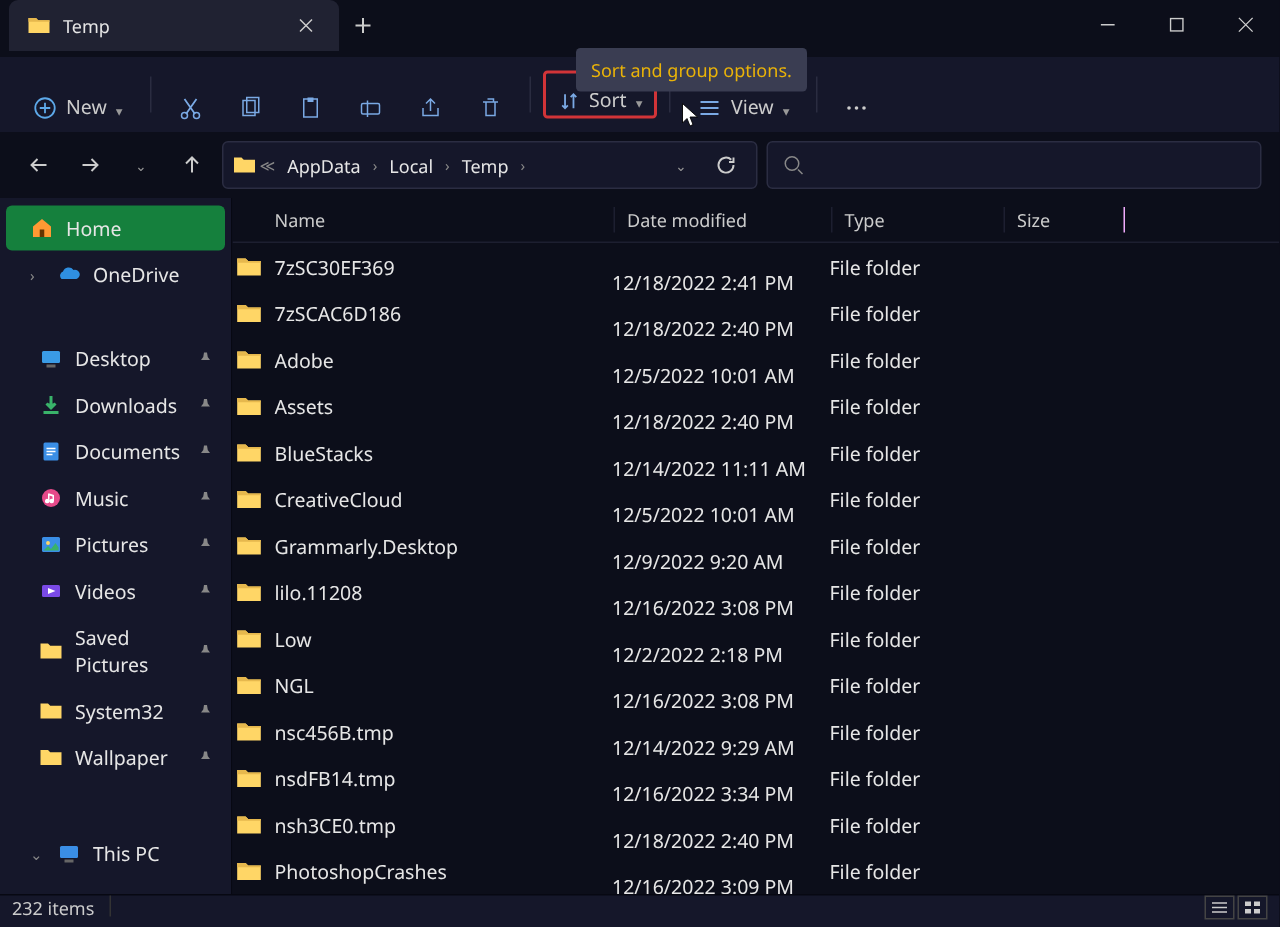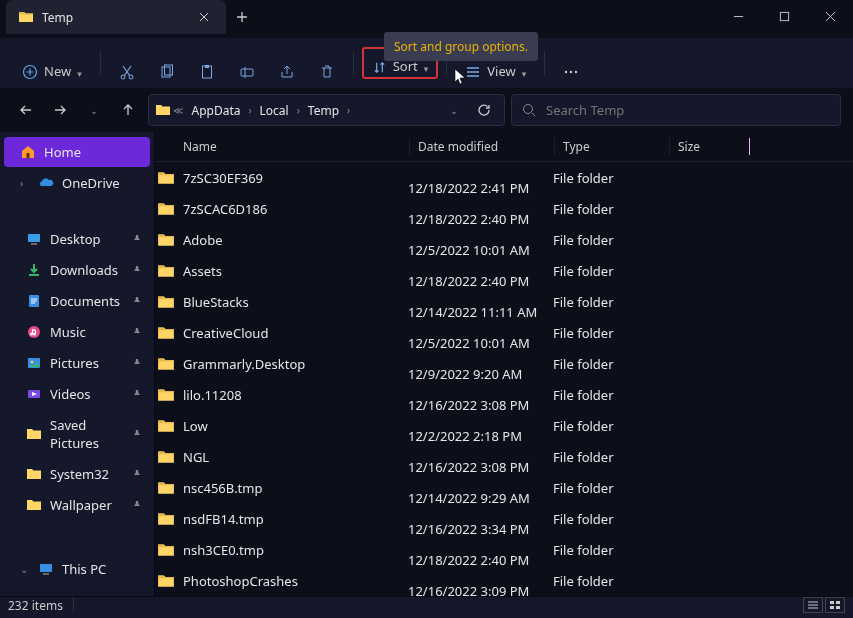--- a/index.html
+++ b/index.html
@@ -30,21 +30,21 @@
 .addrbox { flex: 1; height: 32px; background: #15172a; border: 1px solid #2b2d42; border-radius: 4px; display: flex; align-items: center; padding: 0 6px; gap: 2px; }
 .crumb { padding: 4px 6px; font-size: 12px; border-radius: 3px; cursor: pointer; }
 .crumb-sep { color: #888; font-size: 10px; }
 .searchbox { width: 330px; height: 32px; background: #15172a; border: 1px solid #2b2d42; border-radius: 4px; display: flex; align-items: center; padding: 0 10px; gap: 10px; color: #888; }
 .searchbox input { background: none; border: none; color: #e6e6e6; font-size: 13px; outline: none; flex: 1; }
 
 
 .body { display: flex; height: calc(618px - 38px - 50px - 44px - 22px); }
 .sidebar { width: 155px; background: #15172a; border-right: 1px solid #070812; padding-top: 4px; overflow: hidden; }
 .side-item { display: flex; align-items: center; gap: 8px; padding: 6px 8px 6px 16px; font-size: 13px; cursor: pointer; border-radius: 4px; margin: 1px 4px; }
-.side-item.sel { background: #6d28d9; }
+.side-item.sel { background: #15803d; }
 .side-item .chev { width: 10px; color: #888; font-size: 10px; }
 .side-item.indent { padding-left: 22px; }
 .side-section-gap { height: 24px; }
 .pin { margin-left: auto; color: #888; }
 
 .filearea { flex: 1; background: #0c0e1a; display: flex; flex-direction: column; overflow: hidden; }
 .headers { display: flex; border-bottom: 1px solid #1d1f30; padding: 6px 0; font-size: 12px; color: #ccc; }
 .col-name { width: 255px; padding-left: 28px; border-right: 1px solid #1d1f30; }
 .col-date { width: 145px; padding-left: 8px; border-right: 1px solid #1d1f30; }
 .col-type { width: 115px; padding-left: 8px; border-right: 1px solid #1d1f30; }
@@ -230,21 +230,20 @@
           <path fill="none" stroke="#ccc" stroke-width="1.3" d="M12 7a5 5 0 1 1-1.5-3.5M12 2v3h-3"></path>
         </svg>
       </span>
   </div>
 
   <div class="searchbox">
     <svg width="14" height="14" viewBox="0 0 14 14">
         <circle cx="6" cy="6" r="4.5" fill="none" stroke="#888"></circle>
         <path stroke="#888" d="M10 10l3 3"></path>
       </svg>
-    <input placeholder="Search Temp" style="">
   </div>
 </div>
 
 <div class="body">
   <div class="sidebar">
     <div class="side-item sel">
       <span>
           <svg width="16" height="16" viewBox="0 0 16 16">
             <path fill="#ff9933" d="M8 2l6 5v7H2V7z"></path>
             <rect x="6.5" y="9" width="3" height="5" fill="#663300"></rect>

